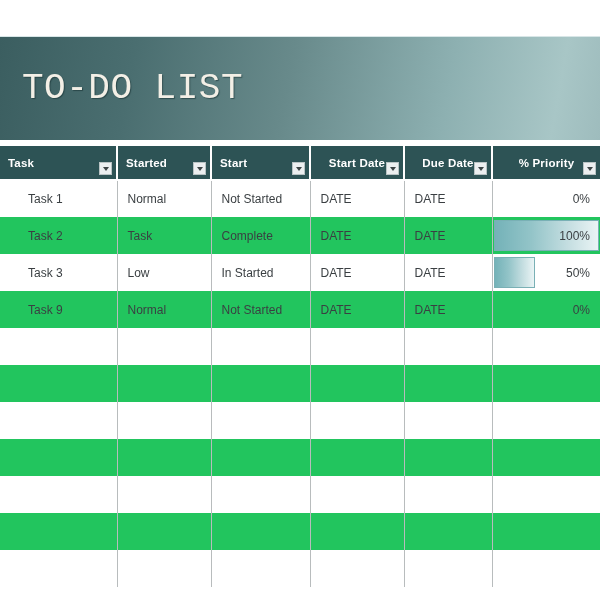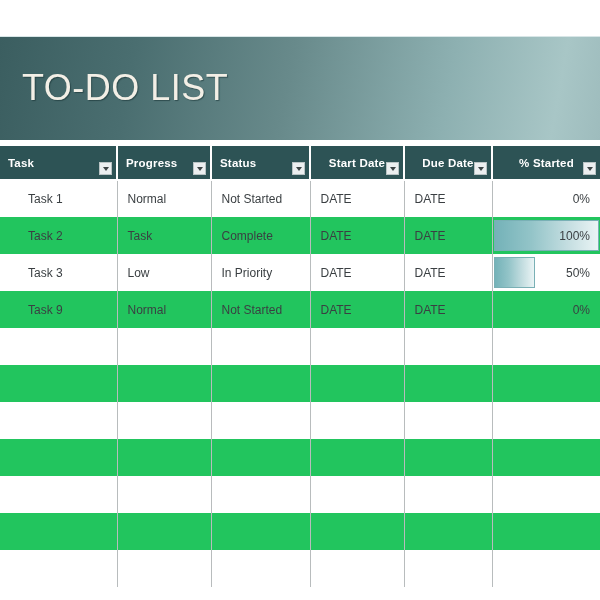--- a/index.html
+++ b/index.html
@@ -42,21 +42,21 @@
   }
   #banner-title {
     position: absolute;
     left: 22px;
     top: 50%;
     transform: translateY(-52%);
     font-size: 36px;
     font-weight: 400;
     letter-spacing: 0.5px;
     color: #f3efe6;
-    font-family: Liberation Sans, sans-serif;
+    font-family: Liberation Mono, monospace;
     text-shadow: 1px 1px 1px rgba(20,45,47,0.55);
     white-space: nowrap;
   }
 
   
   #table-wrap {
     position: absolute;
     left: 0;
     top: 146px;
     width: 600px;
@@ -189,33 +189,33 @@
           <col class="c-status">
         <col class="c-start">
           <col class="c-due">
           <col class="c-pct">
       </colgroup>
       <thead>
         <tr id="header-row">
             <th><span>Task</span><span class="filter-btn">
                 <i></i>
               </span></th>
-            <th><span>Progress</span><span class="filter-btn">
-                <i></i>
-              </span></th>
-            <th><span>Status</span><span class="filter-btn">
+            <th><span>Started</span><span class="filter-btn">
+                <i></i>
+              </span></th>
+            <th><span>Start</span><span class="filter-btn">
                 <i></i>
               </span></th>
             <th class="center"><span>Start Date</span><span class="filter-btn">
                 <i></i>
               </span></th>
             <th class="center"><span>Due Date</span><span class="filter-btn">
                 <i></i>
               </span></th>
-            <th class="center"><span>% Started</span><span class="filter-btn">
+            <th class="center"><span>% Priority</span><span class="filter-btn">
                 <i></i>
               </span></th>
           </tr>
       </thead>
       <tbody id="body-rows">
           <tr class="plain">
             <td><span>Task 1</span></td>
             <td><span>Normal</span></td>
             <td><span>Not Started</span></td>
             <td><span>DATE</span></td>
@@ -235,21 +235,21 @@
             <td class="pct-cell">
               <div class="pct-inner">
                 <div class="databar" style="width: calc(100% - 2px);"></div>
                 <span class="pct-label">100%</span>
               </div>
             </td>
           </tr>
           <tr class="plain">
             <td><span>Task 3</span></td>
             <td><span>Low</span></td>
-            <td><span>In Priority</span></td>
+            <td><span>In Started</span></td>
             <td><span>DATE</span></td>
             <td><span>DATE</span></td>
             <td class="pct-cell">
               <div class="pct-inner">
                 <div class="databar" style="width: 39%;"></div>
                 <span class="pct-label">50%</span>
               </div>
             </td>
           </tr>
           <tr class="band">

